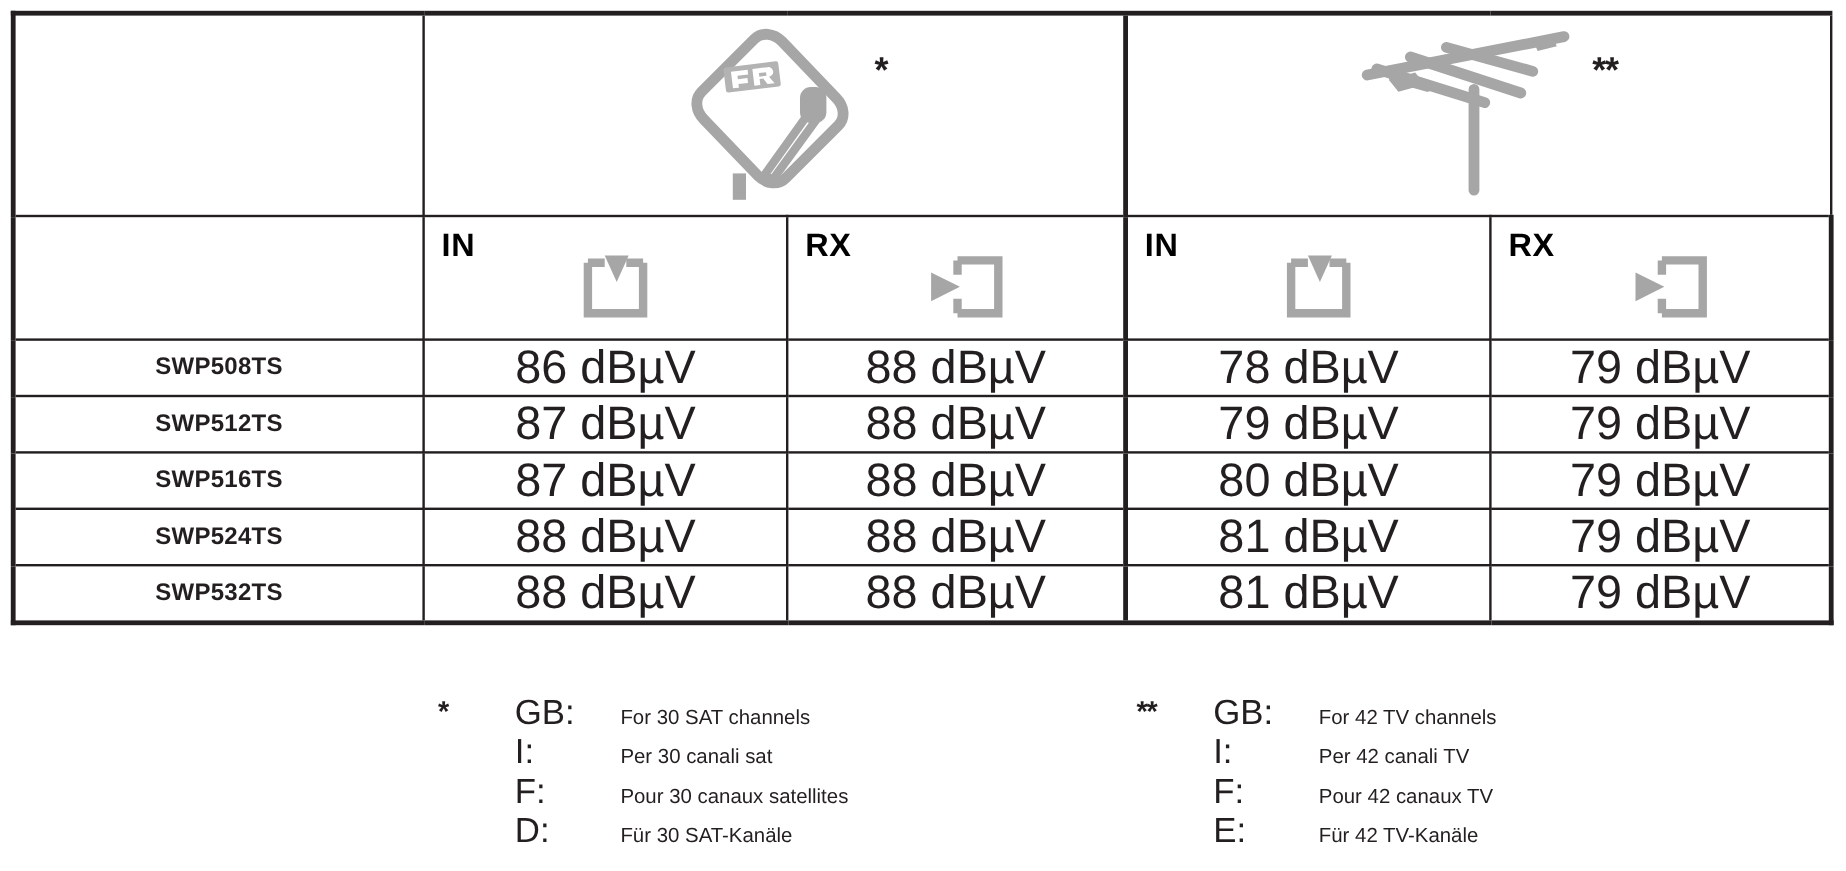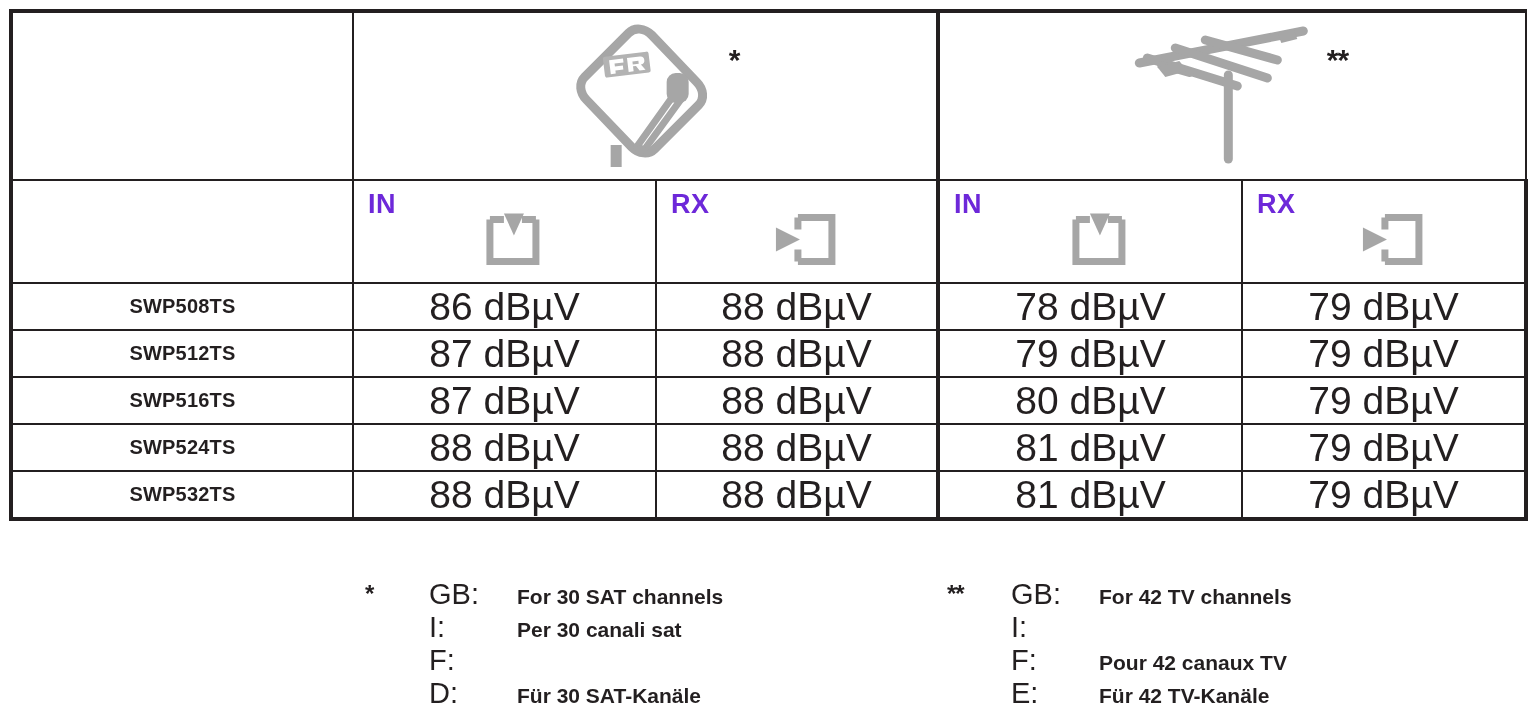--- a/index.html
+++ b/index.html
@@ -59,21 +59,21 @@
     position: relative;
     height: 100%;
   }
   .port-label {
     position: absolute;
     left: 14px;
     top: 8px;
     font-size: 27px;
     font-weight: bold;
     letter-spacing: 0.5px;
-    color: #6d28d9;
+    color: #000000;
   }
   .port-icon {
     position: absolute;
     left: 50%;
     top: 50%;
     transform: translate(-38%, -38%);
   }
 
   
   .picto-cell {
@@ -138,23 +138,22 @@
     display: flex;
     align-items: baseline;
     height: 33px;
   }
   .fn-lang {
     font-size: 29px;
     width: 88px;
     flex: none;
   }
   .fn-text {
-    font-size: 21px;
+    font-size: 17px;
     white-space: nowrap;
-    font-weight: bold;
   }
 </style>
 </head>
 <body>
 
 <table class="spec-table">
   <colgroup>
     <col class="c-model">
       <col class="c-sat-in">
       <col class="c-sat-rx">
@@ -312,37 +311,39 @@
       <span class="fn-line">
         <span class="fn-lang">GB:</span>
         <span class="fn-text">For 30 SAT channels</span>
       </span>
       <span class="fn-line">
         <span class="fn-lang">I:</span>
         <span class="fn-text">Per 30 canali sat</span>
       </span>
       <span class="fn-line">
         <span class="fn-lang">F:</span>
+        <span class="fn-text">Pour 30 canaux satellites</span>
       </span>
       <span class="fn-line">
         <span class="fn-lang">D:</span>
         <span class="fn-text">Für 30 SAT-Kanäle</span>
       </span>
     </span>
   </div>
 
   <div class="fn-block fn-right">
     <span class="fn-star">**</span>
     <span class="fn-lines">
       <span class="fn-line">
         <span class="fn-lang">GB:</span>
         <span class="fn-text">For 42 TV channels</span>
       </span>
       <span class="fn-line">
         <span class="fn-lang">I:</span>
+        <span class="fn-text">Per 42 canali TV</span>
       </span>
       <span class="fn-line">
         <span class="fn-lang">F:</span>
         <span class="fn-text">Pour 42 canaux TV</span>
       </span>
       <span class="fn-line">
         <span class="fn-lang">E:</span>
         <span class="fn-text">Für 42 TV-Kanäle</span>
       </span>
     </span>

